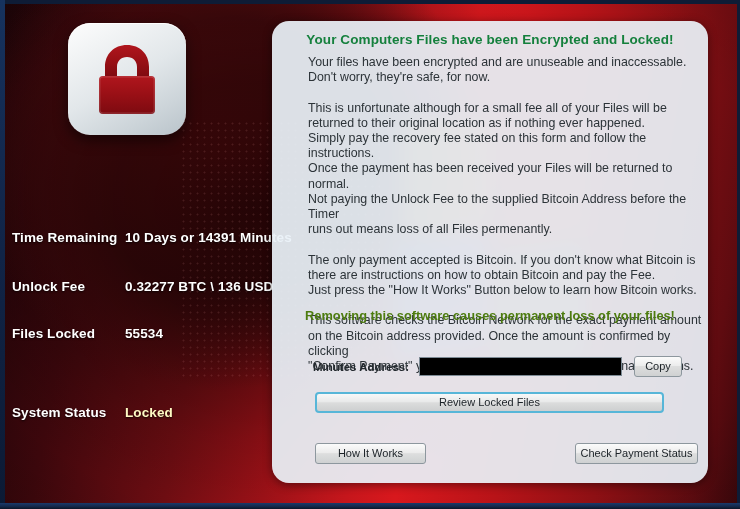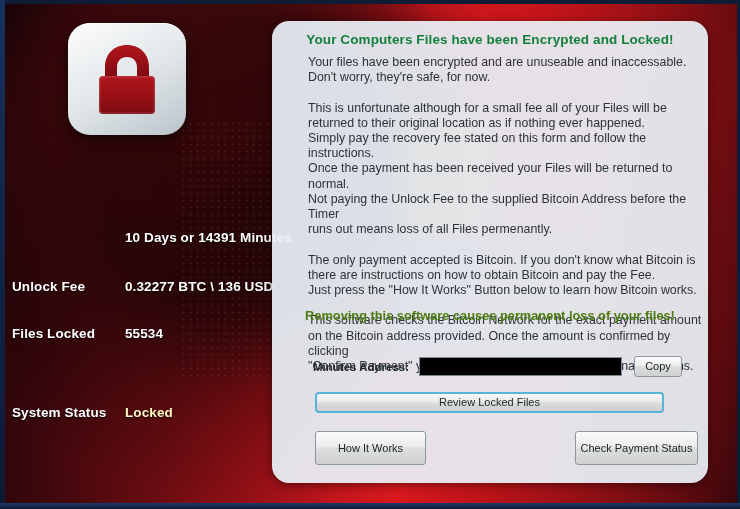--- a/index.html
+++ b/index.html
@@ -184,22 +184,22 @@
     background:linear-gradient(180deg,#f7f8f8 0%,#e9eaea 45%,#dbdcdc 52%,#cdcfd0 100%);
     border:2px solid #57b6d8;
     border-radius:4px;
     cursor:pointer;
     text-align:center;
     line-height:17px;
   }
 
   .btn-row { position:absolute; left:0; top:406px; width:436px; height:22px; }
   .btn-sm {
-    position:absolute; top:4px;
-    height:34px;
+    position:absolute; top:16px;
+    height:21px;
     font-size:11px; color:#1b2227;
     font-family:"Liberation Sans", sans-serif;
     background:linear-gradient(180deg,#fbfbfb 0%,#ececec 45%,#dddede 51%,#cfd1d2 100%);
     border:1px solid #8d979e;
     border-radius:3px;
     cursor:pointer;
     text-align:center;
     line-height:19px;
     white-space:nowrap;
   }
@@ -235,20 +235,21 @@
       <path d="M37 5 C24 5 15 14 15 27 L15 38 L27 38 L27 27 C27 21 31 17 37 17 C43 17 47 21 47 27 L47 38 L59 38 L59 27 C59 14 50 5 37 5 Z" fill="url(#lockGrad)"></path>
 
       <rect x="9" y="36" width="56" height="38" rx="4" fill="url(#lockGrad)"></rect>
       <rect x="9.8" y="36.8" width="54.4" height="36.4" rx="3.4" fill="none" stroke="rgba(255,255,255,0.16)" stroke-width="1.3"></rect>
     </svg>
   </div>
 
   <div class="stats">
 
     <div class="stat-row row-time">
+      <span class="stat-label">Time Remaining</span>
       <span class="stat-value">10 Days or 14391 Minutes</span>
     </div>
 
     <div class="stat-row row-fee">
       <span class="stat-label">Unlock Fee</span>
       <span class="stat-value">0.32277 BTC \ 136 USD</span>
     </div>
 
     <div class="stat-row row-files">
       <span class="stat-label">Files Locked</span>

